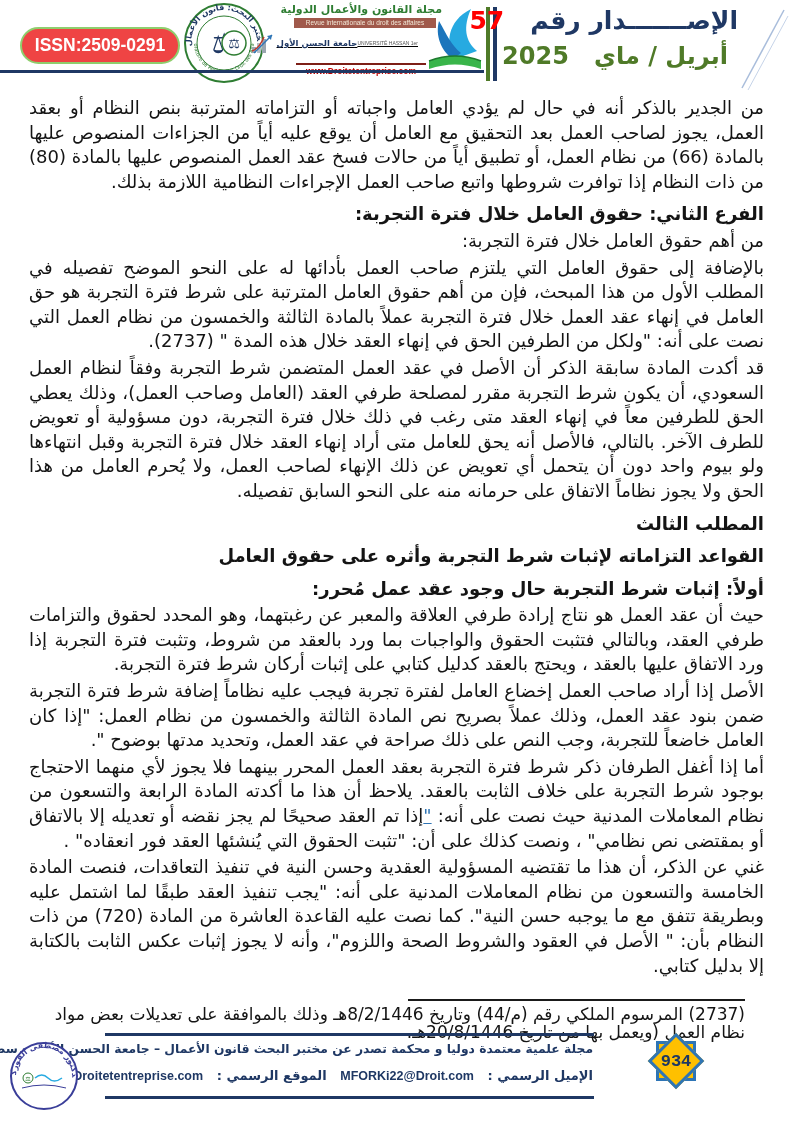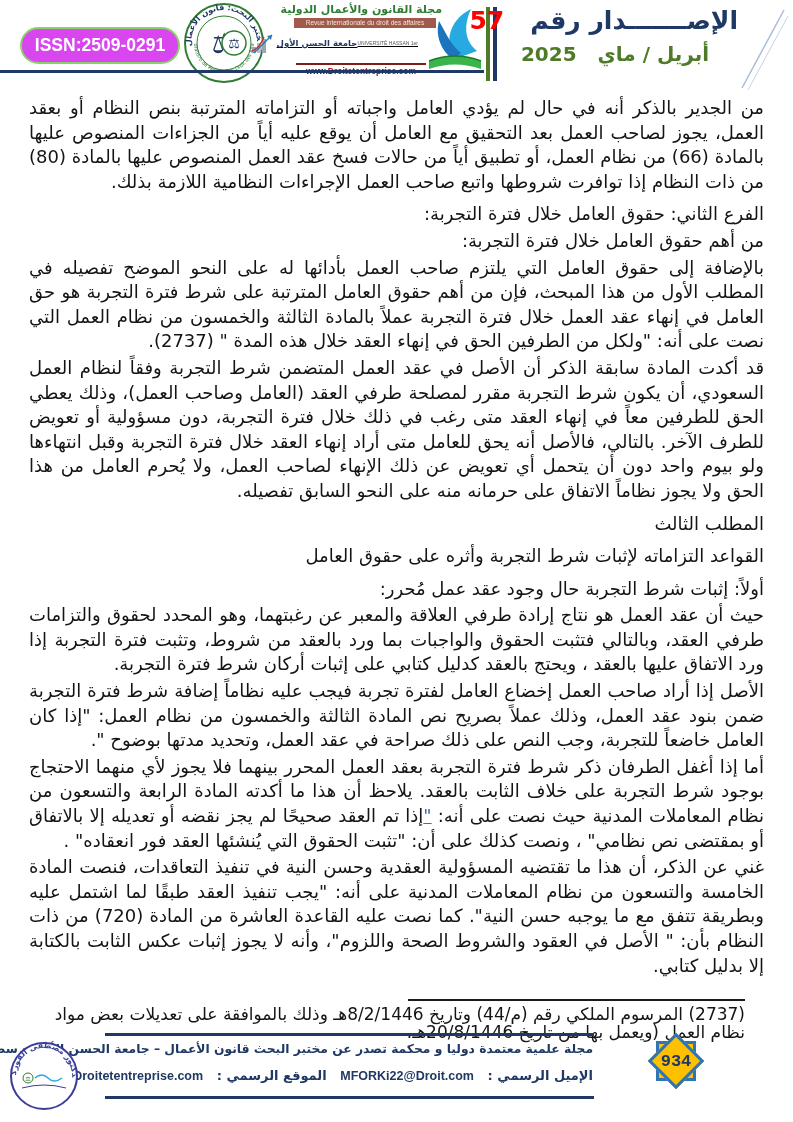--- a/index.html
+++ b/index.html
@@ -1,19 +1,19 @@
 <!DOCTYPE html>
 <html lang="ar"><head>
 <meta charset="utf-8">
 <style>
   html,body{margin:0;padding:0;background:#e8e8e8;}
   .page{position:relative;width:793px;height:1122px;background:#ffffff;margin:0 auto;
         font-family:"DejaVu Sans",sans-serif;overflow:hidden;}
   
-  .issn-pill{position:absolute;left:20px;top:27px;width:160px;height:37px;background:#d946ef;
+  .issn-pill{position:absolute;left:20px;top:27px;width:160px;height:37px;background:#ef4444;
              border:2px solid #8fce6d;border-radius:20px;color:#fff;font-weight:bold;
              font-family:"Liberation Sans",sans-serif;font-size:17.5px;display:flex;
              align-items:center;justify-content:center;box-sizing:border-box;}
   .seal1{position:absolute;left:183px;top:2px;}
   .banner{position:absolute;left:287px;top:3px;width:183px;height:74px;}
   .banner-title{position:absolute;top:0;right:28px;width:155px;text-align:center;direction:rtl;
                 color:#2E7D32;font-weight:bold;font-size:11px;white-space:nowrap;}
   .banner-sub{position:absolute;top:15px;right:34px;width:142px;height:10px;background:#A0594B;
               color:#f3e9d8;font-size:6.5px;font-family:"Liberation Sans",sans-serif;
               text-align:center;line-height:10px;white-space:nowrap;overflow:hidden;}
@@ -26,27 +26,27 @@
               text-align:center;padding-top:1px;white-space:nowrap;}
   .birdbook{position:absolute;left:140px;top:4px;}
   .vbar{position:absolute;top:7px;height:74px;width:4px;}
   .vbar.green{left:486px;background:#4F7A28;}
   .vbar.navy{left:493px;background:#1F3864;}
   .header-rule{position:absolute;left:0;top:70px;width:484px;height:3px;background:#1F3864;}
   .issue-line{position:absolute;left:500px;top:6px;width:238px;text-align:center;direction:rtl;
               font-weight:bold;font-size:25px;color:#1F3864;white-space:nowrap;}
   .issue-num{color:#FF0000;}
   .date-line{position:absolute;left:500px;top:42px;width:230px;text-align:center;direction:rtl;
-             font-weight:bold;font-size:20px;color:#4F7A28;white-space:nowrap;}
+             font-weight:bold;font-size:24px;color:#4F7A28;white-space:nowrap;}
   .slash{position:absolute;left:736px;top:2px;}
   
   .content{position:absolute;top:96px;right:29px;width:735px;direction:rtl;text-align:justify;
            font-size:18px;line-height:24.6px;color:#141414;}
   .content p{margin:0 0 2px 0;}
-  .content p.b{font-weight:normal;margin-top:8px;}
+  .content p.b{font-weight:bold;margin-top:8px;}
   .blue{color:#2E74B5;text-decoration:underline;}
   
   .fn-sep{position:absolute;top:999px;right:48px;width:337px;border-top:2px solid #1a1a1a;}
   .footnote{position:absolute;top:1005px;right:48px;left:38px;direction:rtl;text-align:right;
             font-size:17px;color:#141414;line-height:18px;}
   
   .f-rule{position:absolute;left:105px;width:489px;height:3px;background:#1F3864;}
   .f-rule.top{top:1033px;} .f-rule.bot{top:1096px;}
   .f-line1{position:absolute;left:106px;top:1042px;width:487px;text-align:center;direction:rtl;
            color:#1F3864;font-weight:bold;font-size:12.3px;white-space:nowrap;}

